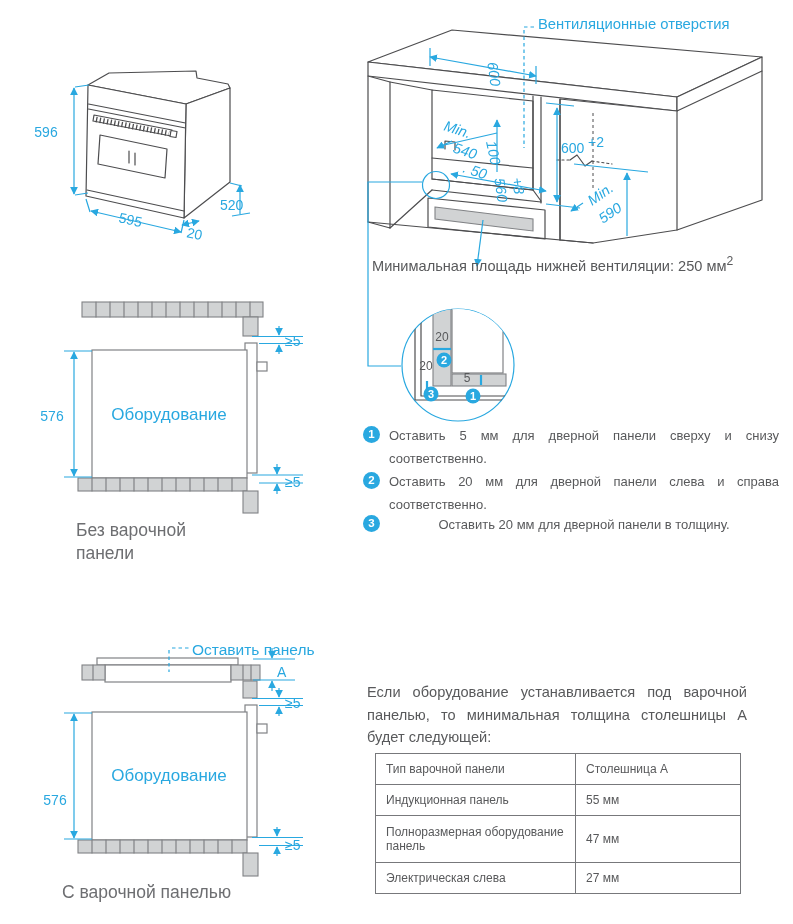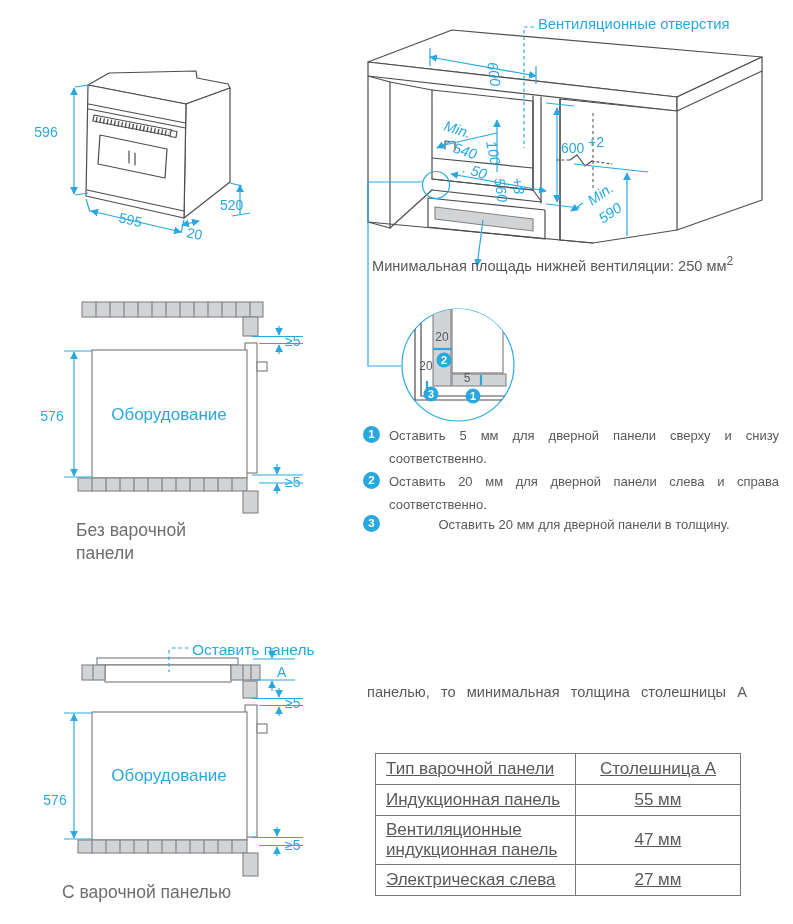--- a/index.html
+++ b/index.html
@@ -31,22 +31,22 @@
   .blue-label{color:var(--accent);font-size:14.8px;}
   .gray-caption{color:var(--caption);font-size:17.5px;line-height:23px;}
   .note-text{color:var(--text);font-size:13px;line-height:23px;text-align:justify;}
   .vent-note{color:var(--text);font-size:14.6px;white-space:nowrap;}
   .intro-line{color:var(--text);font-size:14.6px;line-height:22.5px;}
   .jl{text-align:justify;text-align-last:justify;}
   .note-item{position:absolute;left:363px;display:flex;align-items:flex-start;width:418px;}
   .note-badge{flex:0 0 17px;width:17px;height:17px;border-radius:50%;background:var(--accent);
     color:#fff;font-size:11.5px;font-weight:bold;text-align:center;line-height:17px;margin-right:9px;margin-top:2px;}
   table.spec{border-collapse:collapse;width:365px;table-layout:fixed;}
-  table.spec td{border:1.6px solid #77787b;font-size:17px;color:var(--text);padding:4px 10px;vertical-align:middle;text-decoration:underline;}
-  table.spec td.c{text-align:center;}
+  table.spec td{border:1.6px solid #77787b;font-size:12px;color:var(--text);padding:4px 10px;vertical-align:middle;}
+  table.spec td.c{}
   table.spec col.c1{width:200px;} table.spec col.c2{width:165px;}
   table.spec tr{height:31px;} table.spec tr.tall{height:47px;}
 </style>
 </head>
 <body>
 
 <div id="canvas">
 
   <svg style="left:28px;top:30px" width="322" height="222" viewBox="28 30 322 222">
     <defs>
@@ -256,40 +256,42 @@
       <path class="bl" d="M252,837.5 H303 M259,845.5 H303"></path>
       <path class="bl" d="M277,827 V836" marker-end="url(#ar4)"></path>
       <path class="bl" d="M277,856 V847" marker-end="url(#ar4)"></path>
       <text class="blt" x="285" y="850" font-size="15">≥5</text>
     </g>
   </svg>
   <div class="abs blue-label" style="left:192px;top:641px;font-size:15.5px">Оставить панель</div>
   <div class="abs gray-caption" style="left:62px;top:881px">С варочной панелью</div>
 
   <div class="abs" style="left:367px;top:681px;width:380px">
+    <div class="intro-line jl">Если оборудование устанавливается под варочной</div>
     <div class="intro-line jl">панелью, то минимальная толщина столешницы A</div>
+    <div class="intro-line">будет следующей:</div>
   </div>
 
   <div class="abs" style="left:375px;top:753px">
     <table class="spec">
       <colgroup>
           <col class="c1">
           <col class="c2">
         </colgroup>
       <tbody>
           <tr>
         <td>Тип варочной панели</td>
         <td class="c">Столешница A</td>
       </tr>
       <tr>
         <td>Индукционная панель</td>
         <td class="c">55 мм</td>
       </tr>
       <tr class="tall">
-        <td>Вентиляционные индукционная панель</td>
+        <td>Полноразмерная оборудование панель</td>
         <td class="c">47 мм</td>
       </tr>
       <tr>
         <td>Электрическая слева</td>
         <td class="c">27 мм</td>
       </tr>
     </tbody>
       </table>
   </div>
 

